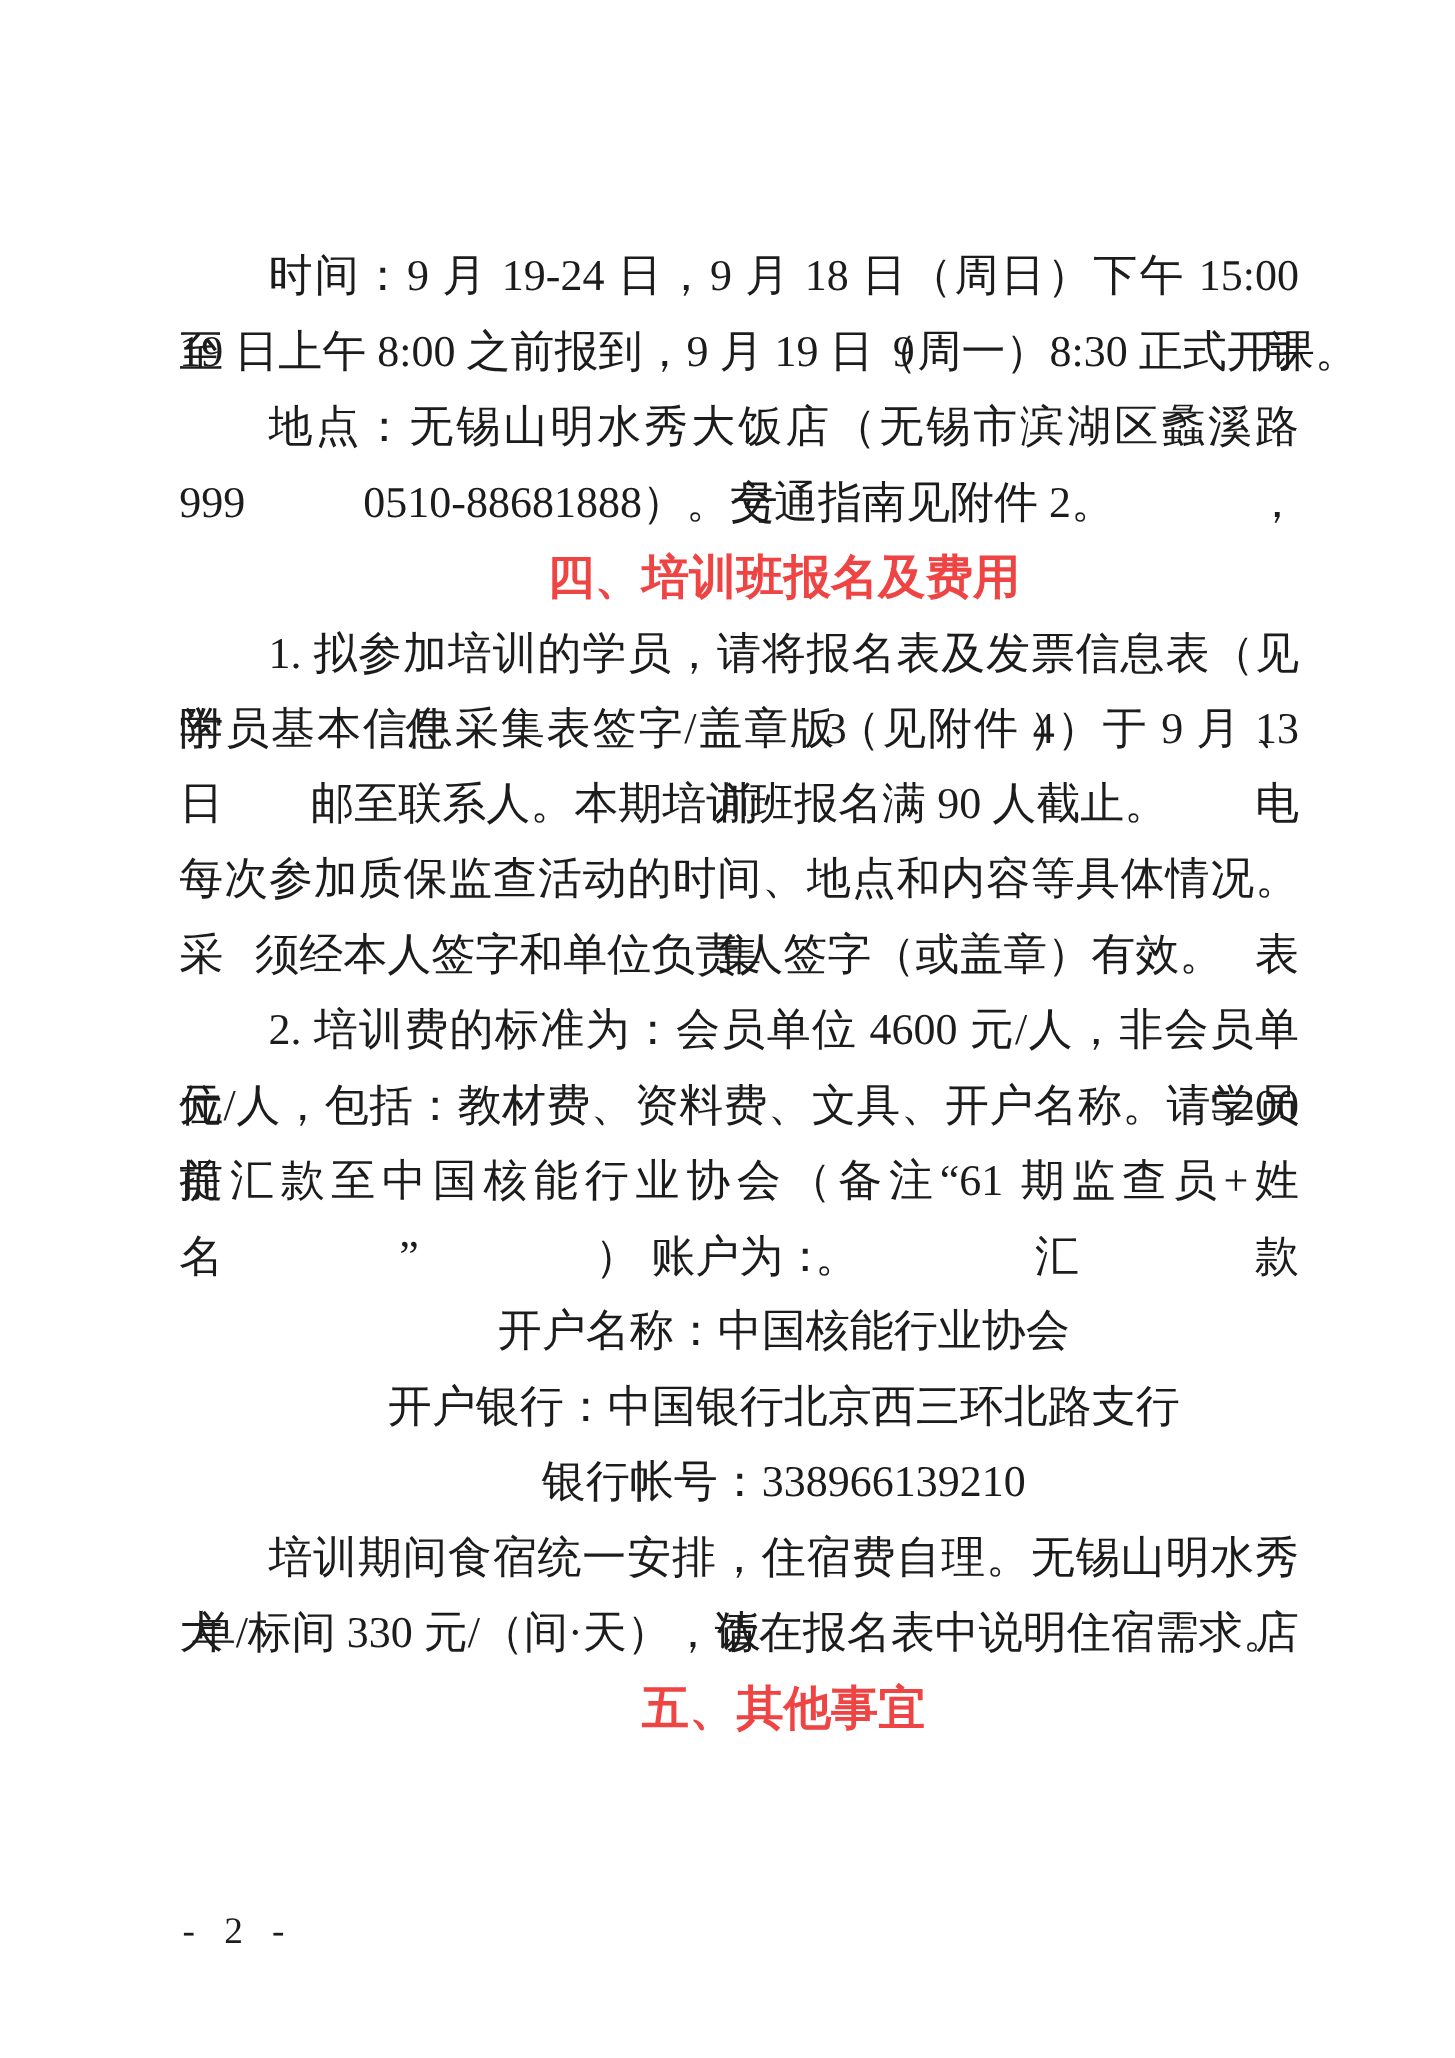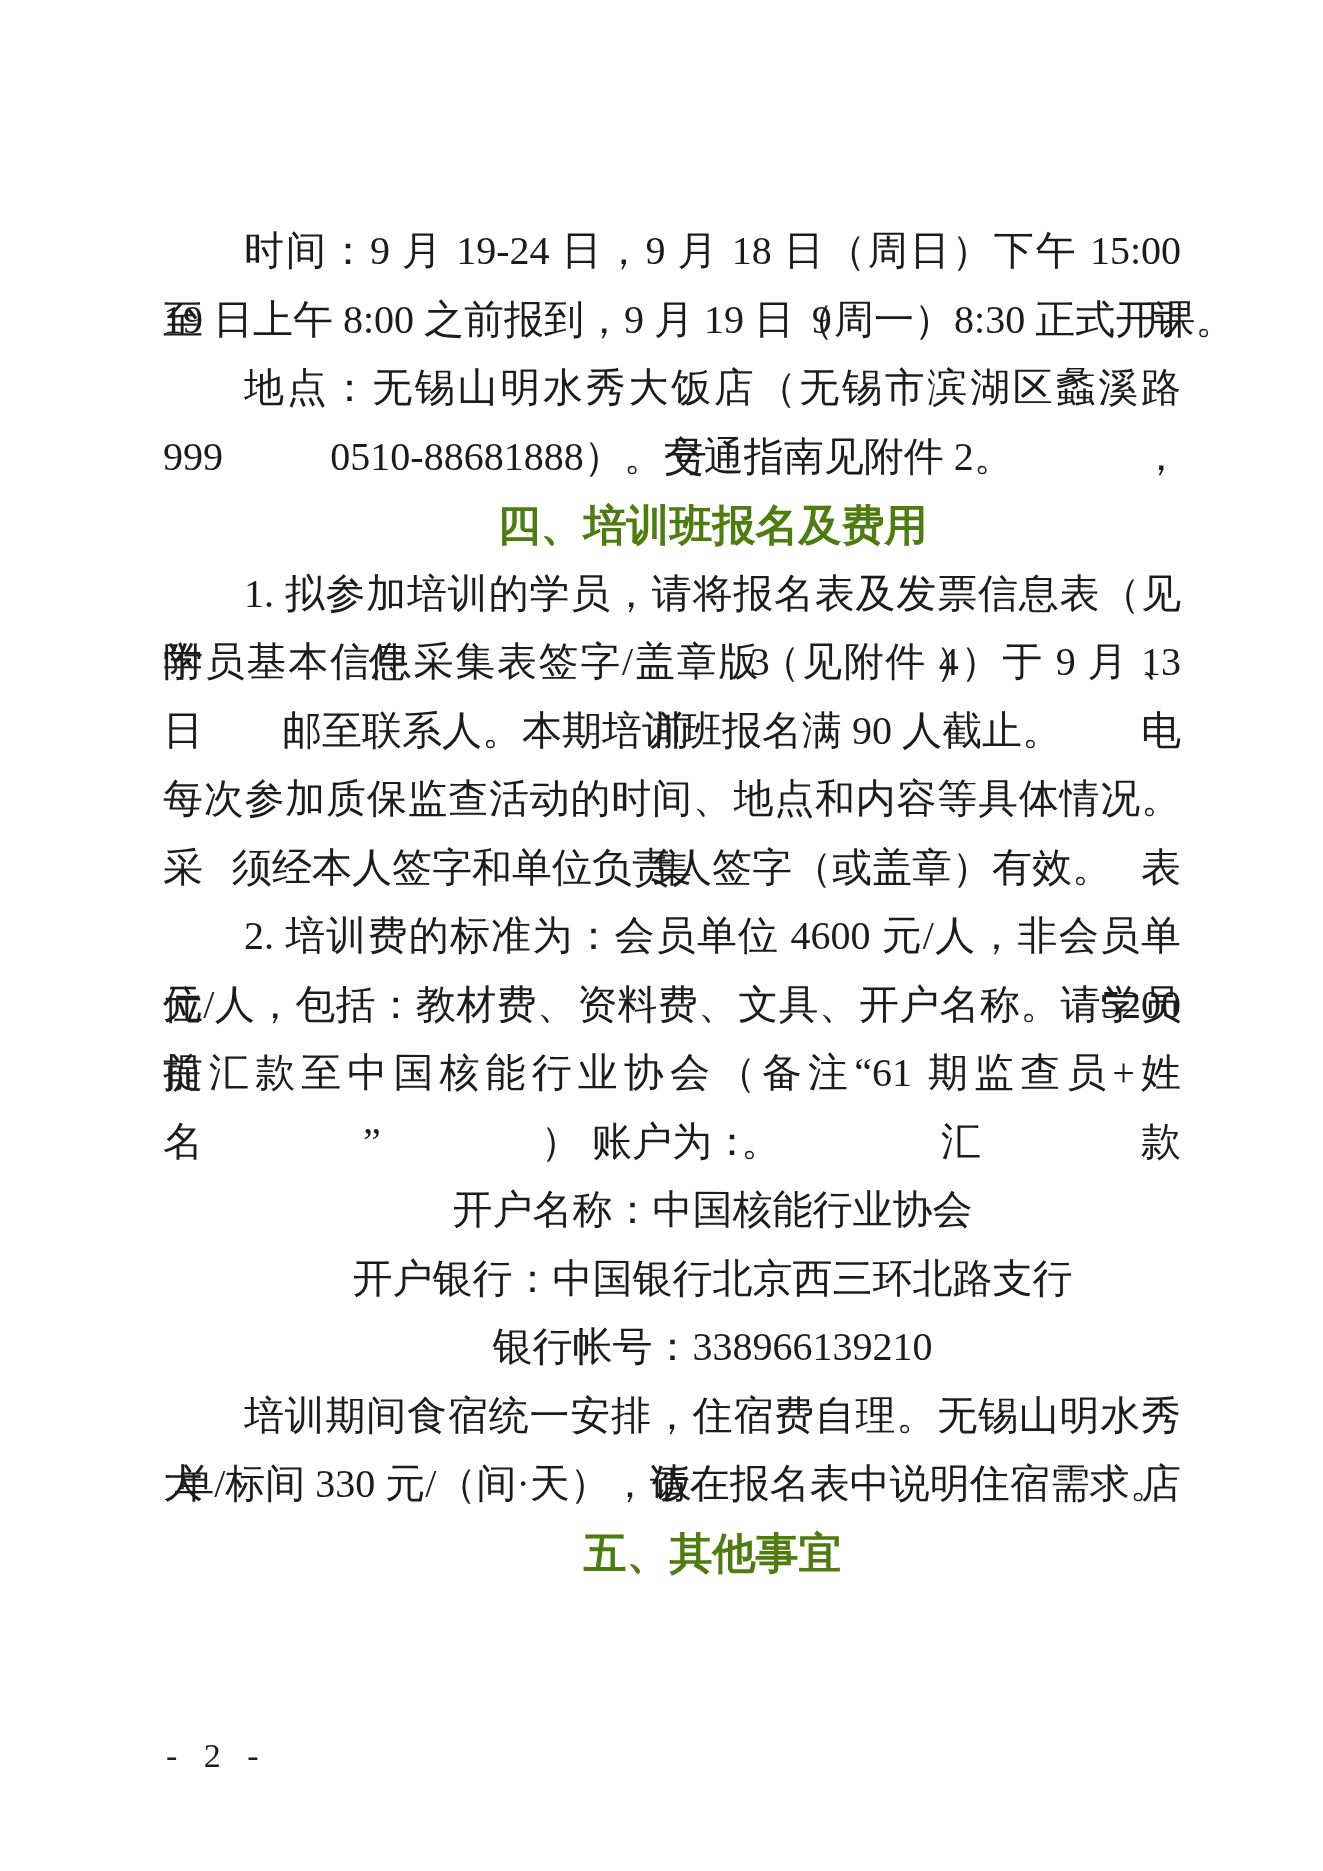--- a/index.html
+++ b/index.html
@@ -36,21 +36,21 @@
     text-align-last: justify;
     text-justify: inter-character;
   }
   .line.indent {
     text-indent: 81px;
   }
   .line.heading {
     font-family: "Liberation Sans", sans-serif;
     font-weight: bold;
     font-size: 43px;
-    color: #4d7c0f;
+    color: #ef4444;
   }
   .page-number {
     position: absolute;
     left: 166px;
     top: 1692px;
     height: 40px;
     line-height: 40px;
     font-size: 34px;
     letter-spacing: 9px;
     font-family: "Liberation Serif", serif;

